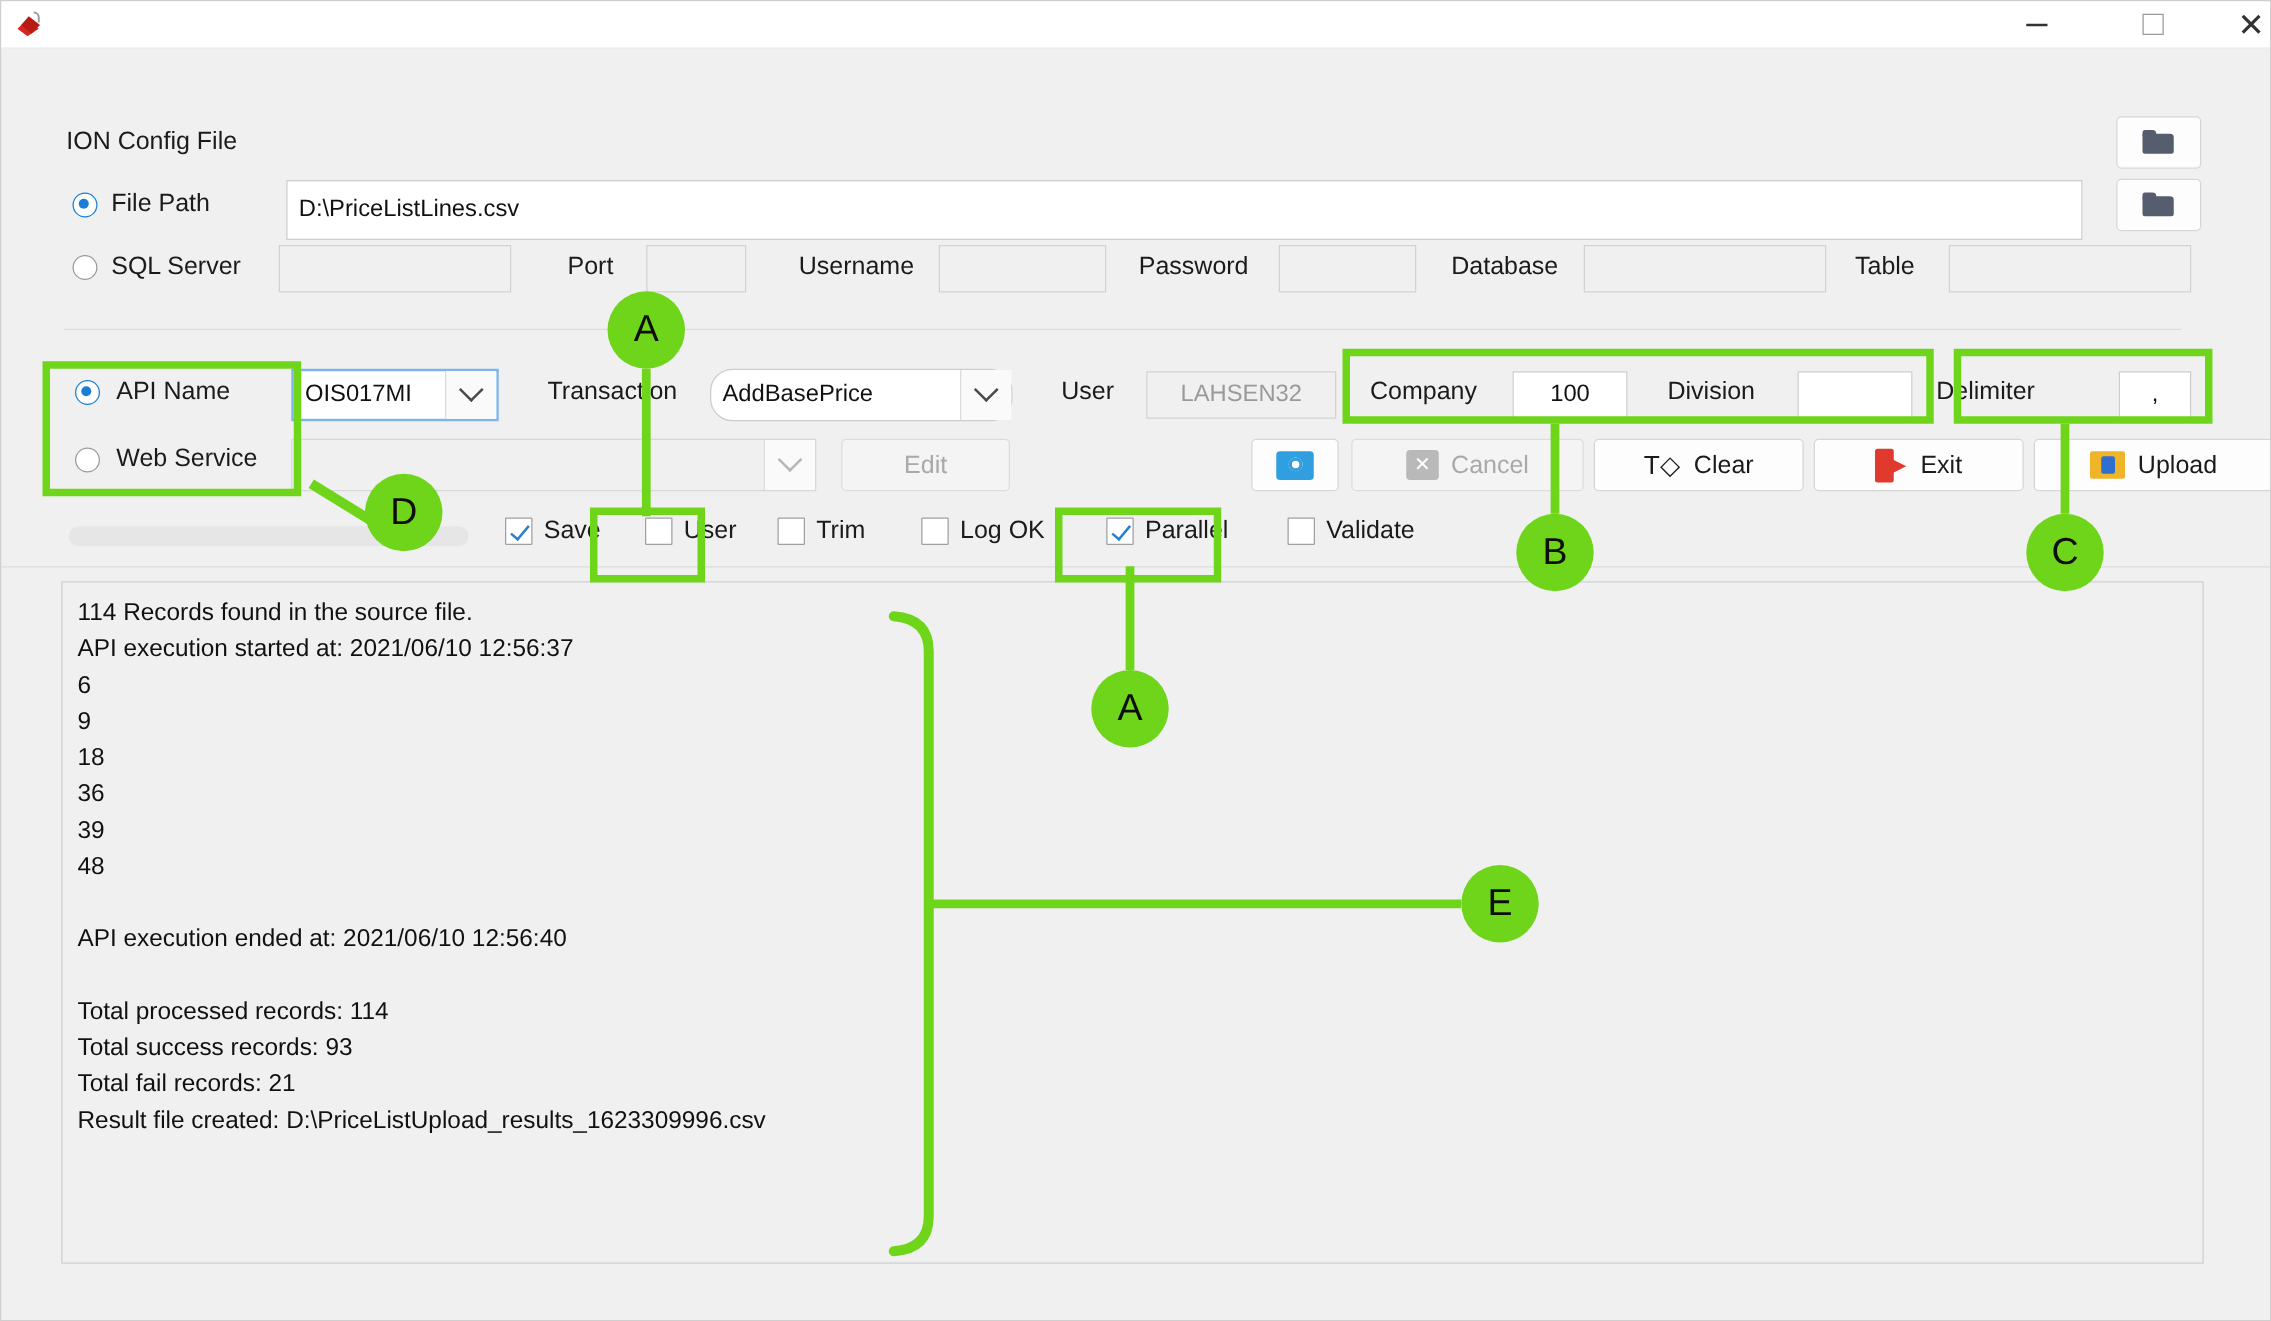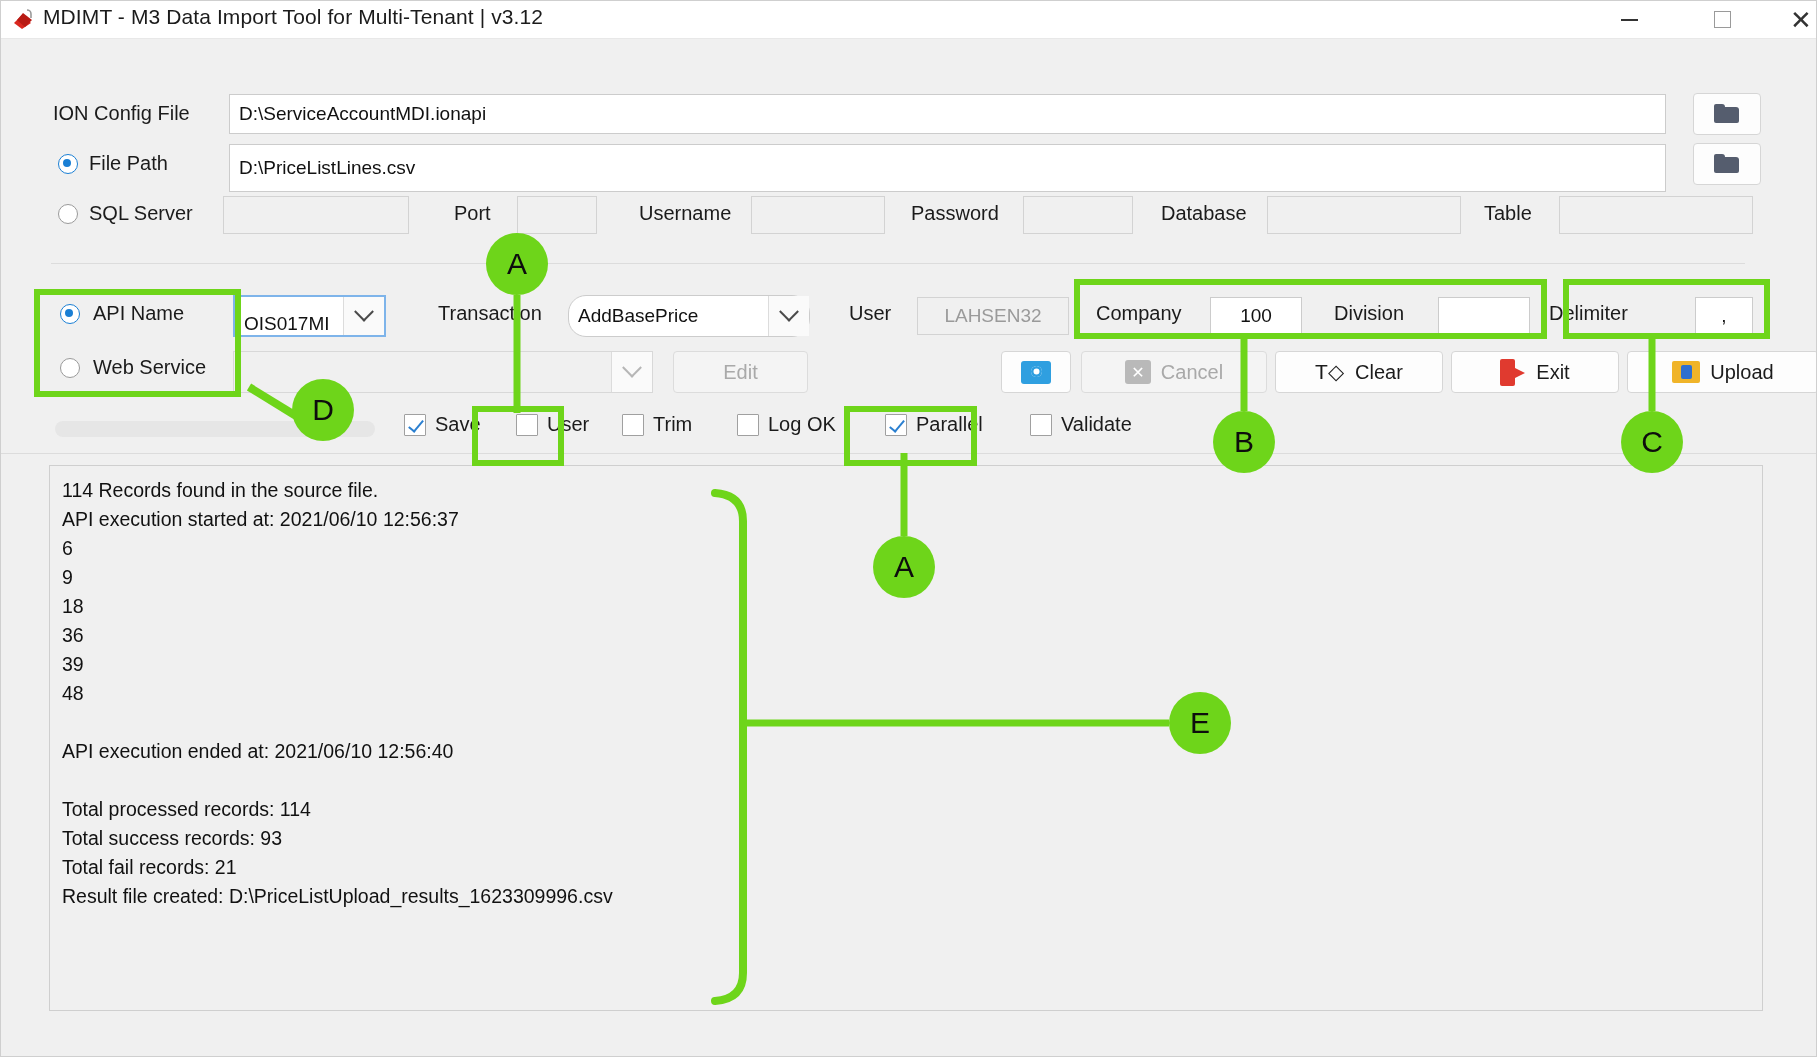--- a/index.html
+++ b/index.html
@@ -304,35 +304,33 @@
 <body>
 
 <div id="app">
 
   <div class="titlebar">
     <svg class="title-icon" viewBox="0 0 26 26">
       <path d="M3 16 L11 8 L20 16 L11 22 Z" fill="#d9271f"></path>
       <path d="M12 6 L21 13 L14 20 L6 13 Z" fill="#b81b14"></path>
       <path d="M16 3 a4 4 0 0 1 4 4 v4" fill="none" stroke="#9a9a9a" stroke-width="1.6"></path>
     </svg>
-    <div class="title-text">MDIMT - M3 Data Import Tool for Multi-Tenant | v3.12</div>
 
     <div class="win-btn win-min">
       <span class="glyph-min"></span>
     </div>
     <div class="win-btn win-max">
       <span class="glyph-max"></span>
     </div>
     <div class="win-btn win-close">
       <span class="glyph-close">✕</span>
     </div>
   </div>
 
   <div class="lbl" style="left:52px; top:101px;">ION Config File</div>
-  <div class="tbox" style="left:228px; top:93px; width:1437px; height:40px;">D:\ServiceAccountMDI.ionapi</div>
   <div class="browse-btn" style="left:1692px; top:92px; width:68px; height:42px;">
     <span class="folder-ico"></span>
   </div>
 
   <div class="radio on" style="left:57px; top:153px;"></div>
   <div class="lbl" style="left:88px; top:151px;">File Path</div>
   <div class="tbox" style="left:228px; top:143px; width:1437px; height:48px;">D:\PriceListLines.csv</div>
   <div class="browse-btn" style="left:1692px; top:142px; width:68px; height:42px;">
     <span class="folder-ico"></span>
   </div>
@@ -348,21 +346,21 @@
   <div class="tbox disabled" style="left:1022px; top:195px; width:110px; height:38px;"></div>
   <div class="lbl" style="left:1160px; top:201px;">Database</div>
   <div class="tbox disabled" style="left:1266px; top:195px; width:194px; height:38px;"></div>
   <div class="lbl" style="left:1483px; top:201px;">Table</div>
   <div class="tbox disabled" style="left:1558px; top:195px; width:194px; height:38px;"></div>
 
   <div class="sep" style="left:50px; top:262px; width:1694px;"></div>
 
   <div class="radio on" style="left:59px; top:303px;"></div>
   <div class="lbl" style="left:92px; top:301px;">API Name</div>
-  <div class="combo focused" style="left:232px; top:294px; width:153px; height:42px;align-items:flex-end;">
+  <div class="combo focused" style="left:232px; top:294px; width:166px; height:42px;">
     <span class="combo-val">OIS017MI</span>
     <span class="caret">
         <span class="caret-glyph"></span>
       </span>
   </div>
 
   <div class="lbl" style="left:437px; top:301px;">Transaction</div>
   <div class="combo" style="left:567px; top:294px; width:242px; height:42px;border-radius:18px;">
     <span class="combo-val">AddBasePrice</span>
     <span class="caret">

